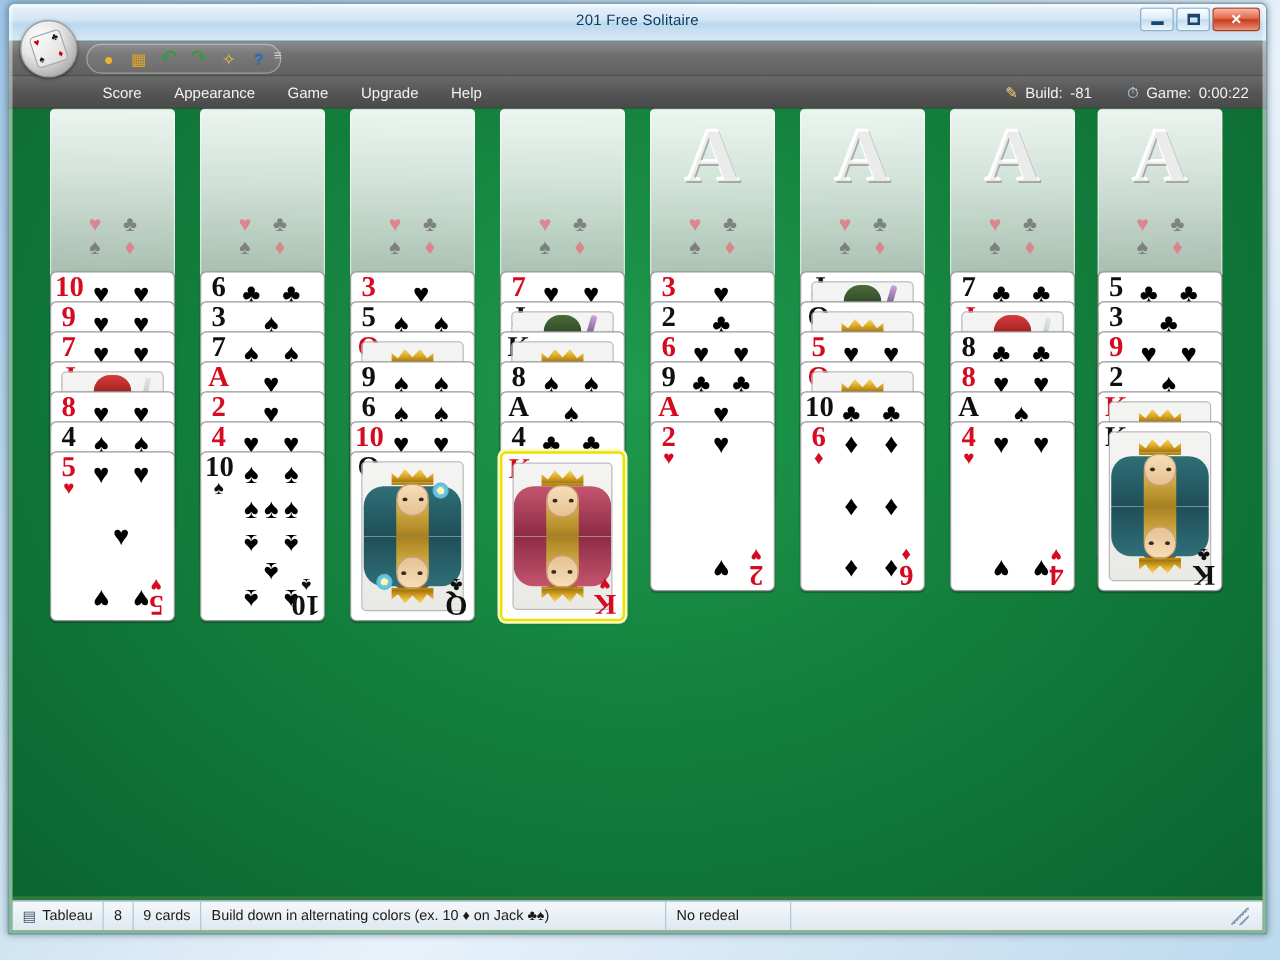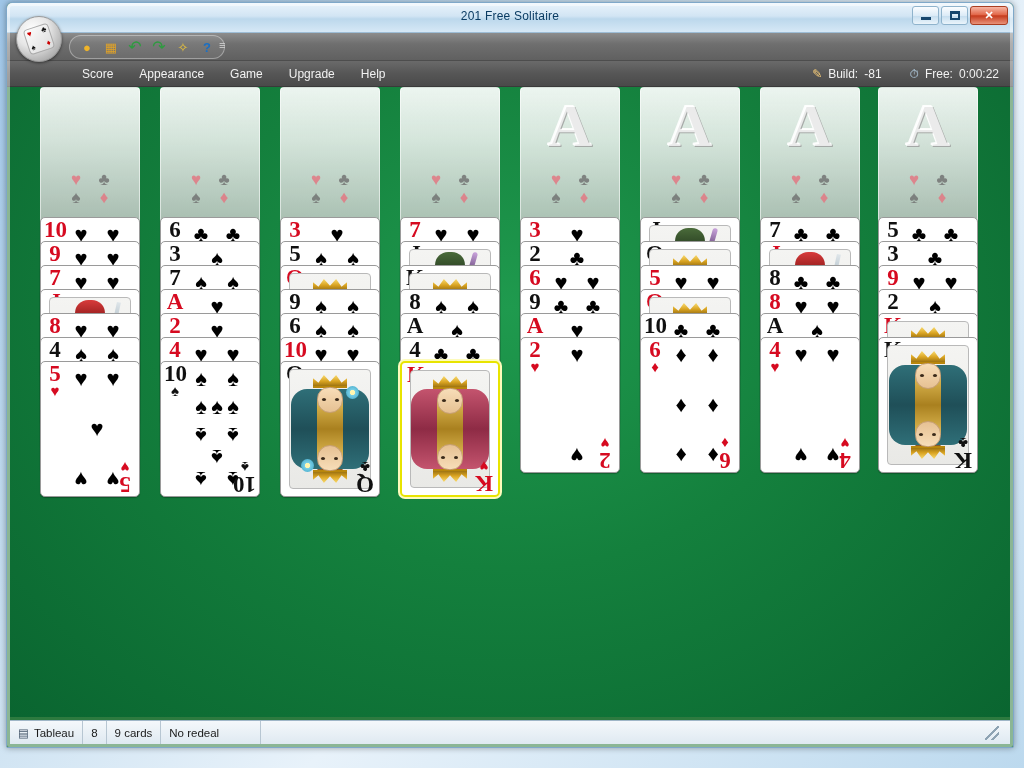--- a/index.html
+++ b/index.html
@@ -305,21 +305,21 @@
       <div class="mitem">Game</div>
       <div class="mitem">Upgrade</div>
       <div class="mitem">Help</div>
     </div>
     <div id="statusright">
       <span class="siicon" style="color:#ffd27a">✎</span>
       <span>Build:</span>
       <span>-81</span>
       <span class="sep"></span>
       <span class="siicon" style="color:#bcd9ee">⏱</span>
-      <span>Free:</span>
+      <span>Game:</span>
       <span>0:00:22</span>
     </div>
   </div>
 
   <div id="felt">
     <div id="freecells">
         <div class="slot" style="left: 30px; top: 0px;">
           <div class="suitblock">
             <span class="r">♥</span>
             <span class="b">♣</span>
@@ -1078,20 +1078,21 @@
       </div>
   </div>
 
   <div id="statusbar">
     <div class="sbcell">
       <span style="margin-right:5px;color:#44566a">▤</span>
       <span>Tableau</span>
     </div>
     <div class="sbcell">8</div>
     <div class="sbcell">9 cards</div>
+    <div class="sbcell" style="min-width:372px">Build down in alternating colors (ex. 10 ♦ on Jack ♣♠)</div>
     <div class="sbcell" style="min-width:100px">No redeal</div>
     <div class="sbcell flexgrow">
       <span id="sb-grip"></span>
     </div>
   </div>
 
   <div id="frame-inner"></div>
 </div>
 
 </body></html>

